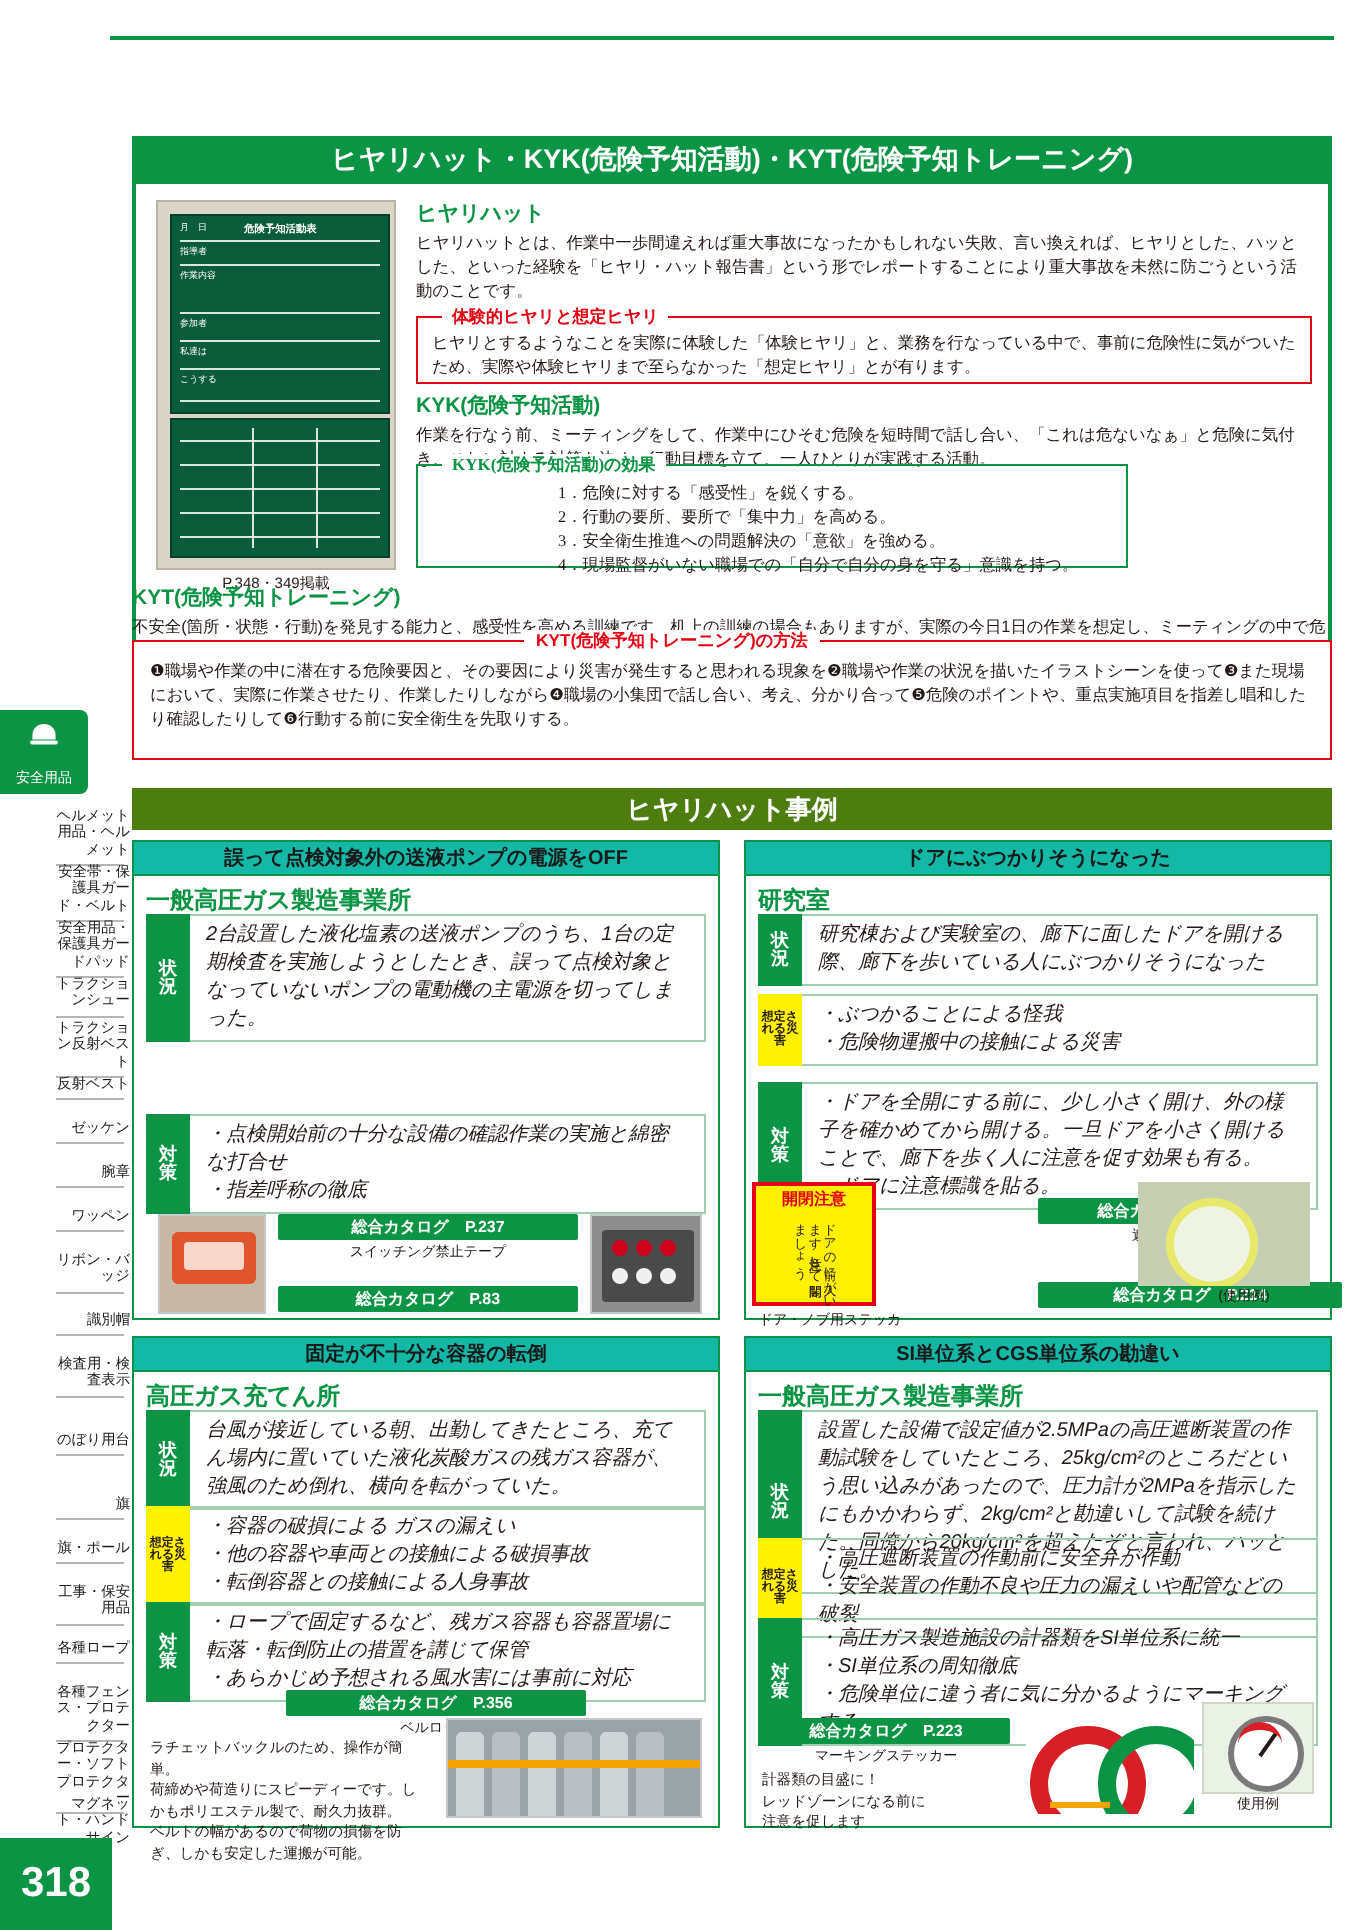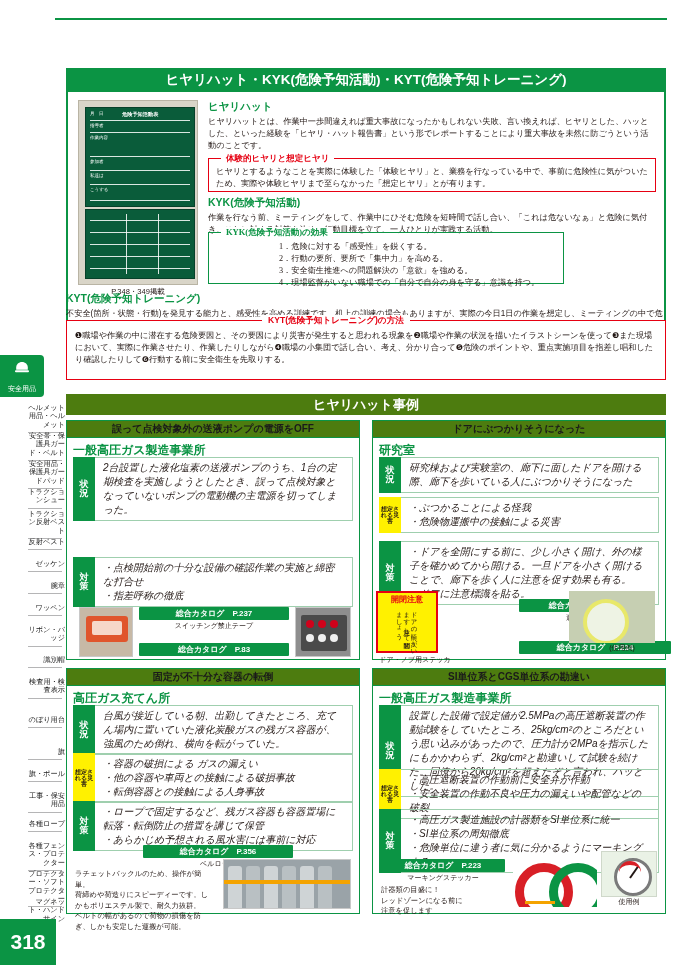--- a/index.html
+++ b/index.html
@@ -93,21 +93,21 @@
 
   
   .banner{
     position:absolute;left:66px;top:394px;width:600px;height:21px;background:#4d7c0f;
     color:#fff;font-weight:bold;font-size:13px;display:flex;align-items:center;justify-content:center;
   }
 
   
   .case{position:absolute;border:1px solid #0b9444;box-sizing:border-box;background:#fff;}
   .case-h{
-    position:absolute;left:0;top:0;right:0;height:17px;background:#4d7c0f;
+    position:absolute;left:0;top:0;right:0;height:17px;background:#14b8a6;
     border-bottom:1px solid #0b9444;box-sizing:border-box;
     display:flex;align-items:center;justify-content:center;
     font-size:10px;font-weight:bold;color:#1a1a1a;
   }
   .case-sub{
     position:absolute;left:6px;top:21px;font-size:12px;font-weight:bold;color:#0b9444;
   }
   .row{position:absolute;left:6px;display:flex;}
   .row-lab{
     width:22px;min-height:34px;background:#0b9444;color:#fff;font-size:9px;font-weight:bold;

